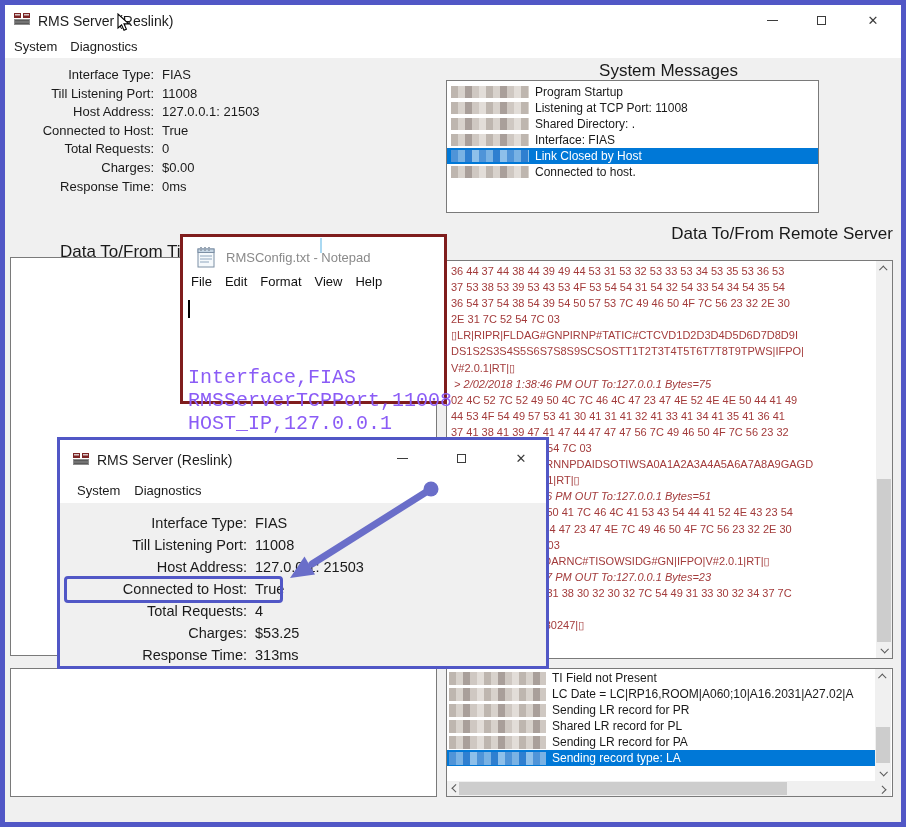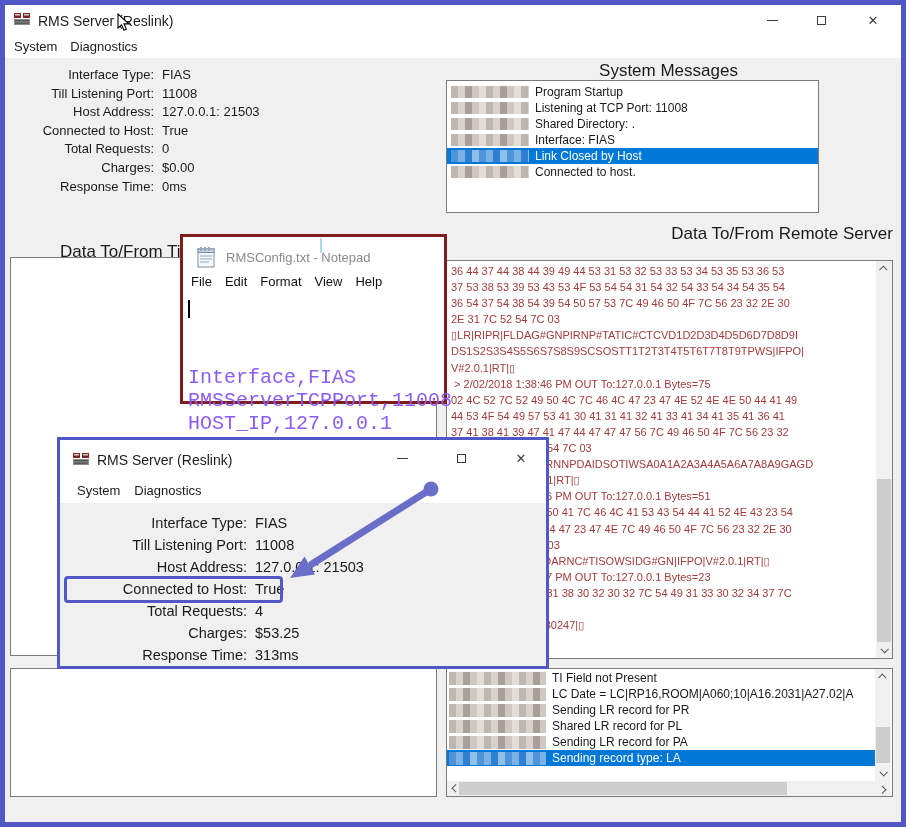--- a/index.html
+++ b/index.html
@@ -39,21 +39,21 @@
   .sel .px {
     background-image:
       repeating-linear-gradient(90deg,#4f94d8 0 7px,#79b2e4 7px 14px,#2f7fd0 14px 21px,#8ec0ea 21px 28px),
       repeating-linear-gradient(0deg,rgba(255,255,255,.35) 0 6px,rgba(20,60,120,.25) 6px 12px);
   }
   #sm-list .px { width:78px; margin:0 6px 0 4px; }
   #log-list .px { width:97px; margin:0 6px 0 2px; }
 
   .hexwrap { overflow:hidden; padding:2px 0 0 4px; }
   .hexline { font-size:11px; line-height:16.1px; color:#a33b3b; white-space:pre; }
-  .hexline.it { }
+  .hexline.it { font-style:italic; }
 
   .sb { background:#f0f0f0; }
   .sb-thumb { background:#cdcdcd; }
   .sb-arrow { display:flex; align-items:center; justify-content:center; background:#f0f0f0; }
   .chev { width:6px; height:6px; border-left:1.4px solid #5a5a5a; border-top:1.4px solid #5a5a5a; display:block; }
   .chev.up    { transform:rotate(45deg)  translateY(1px); }
   .chev.down  { transform:rotate(225deg) translateY(1px); }
   .chev.left  { transform:rotate(-45deg) translateX(1px); }
   .chev.right { transform:rotate(135deg) translateX(1px); }
 

